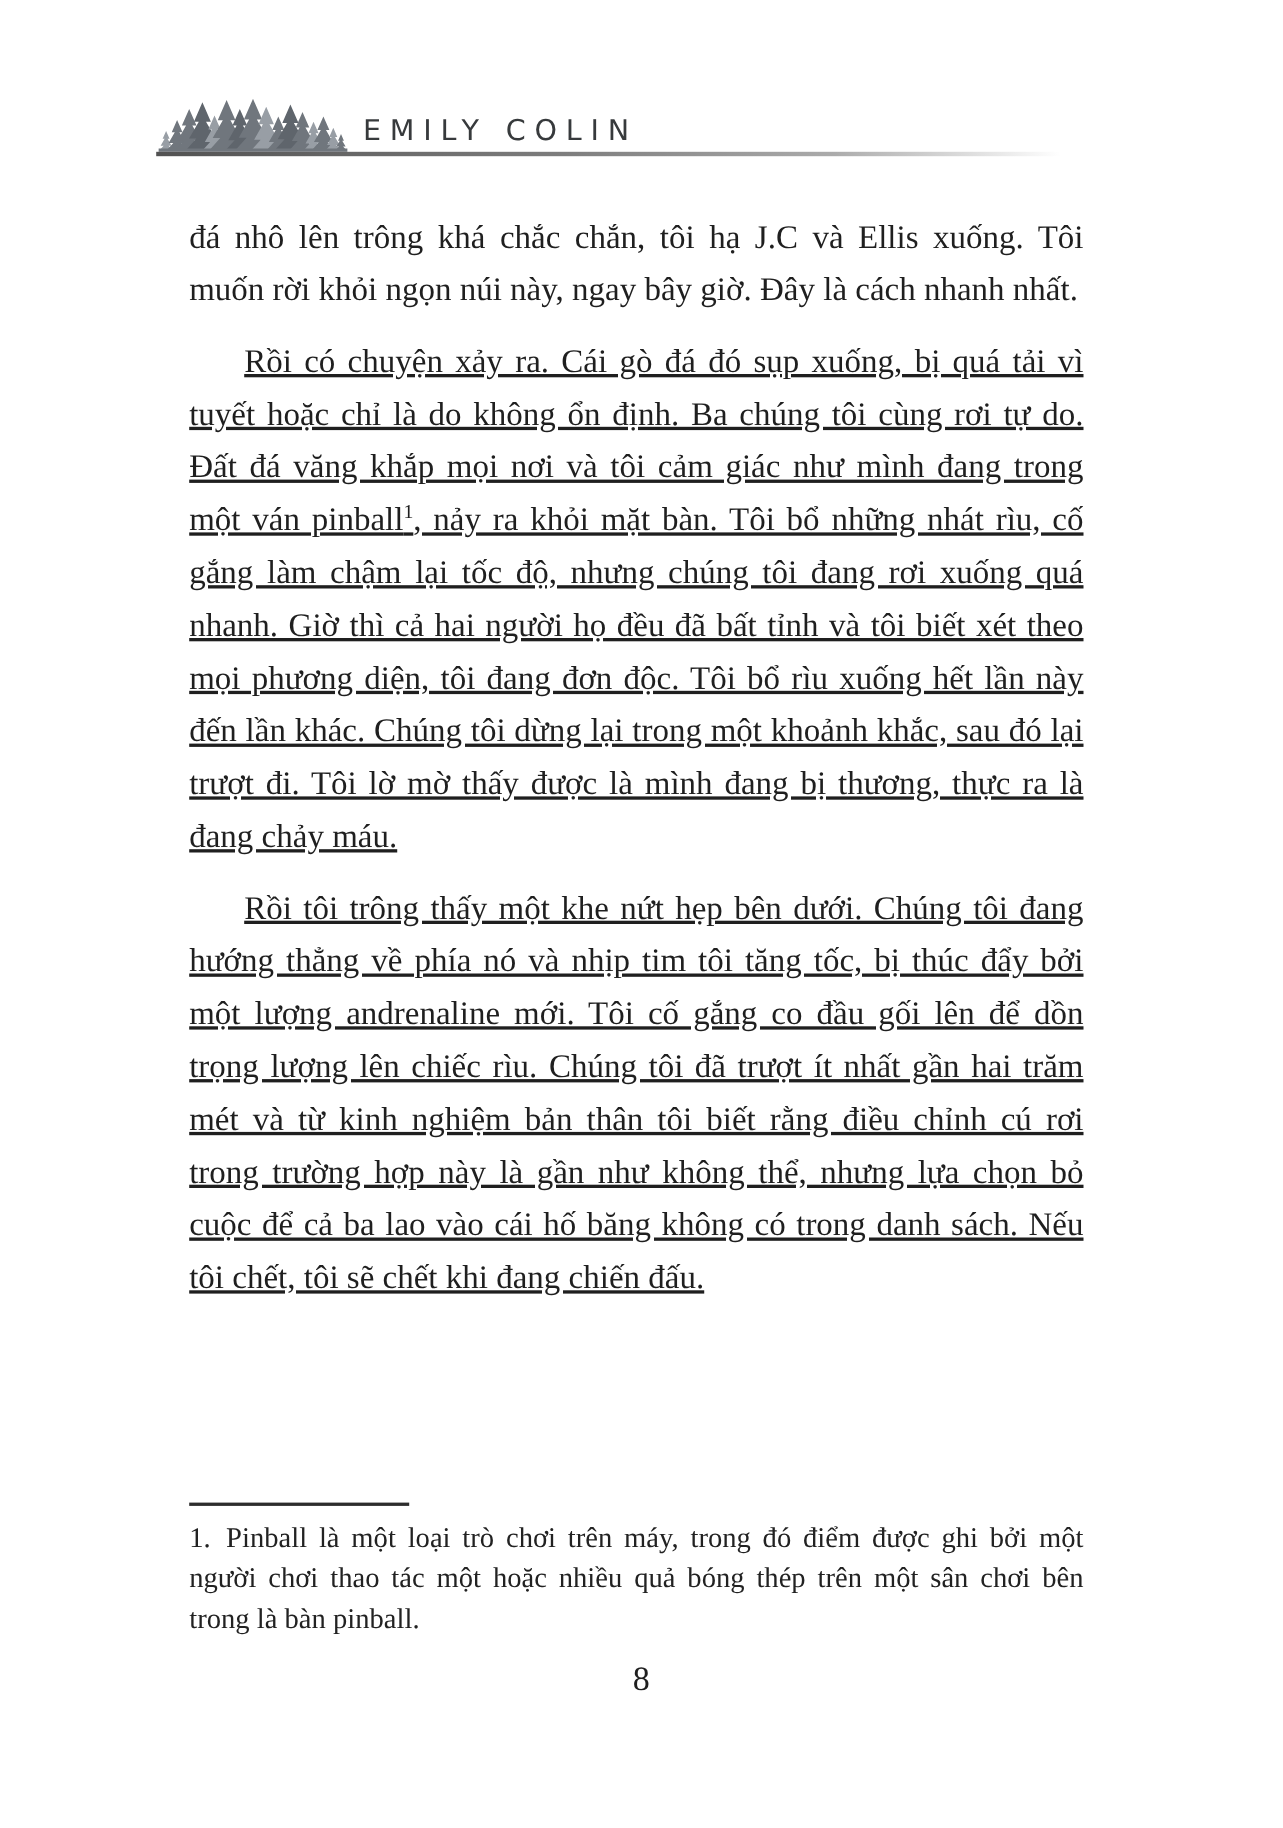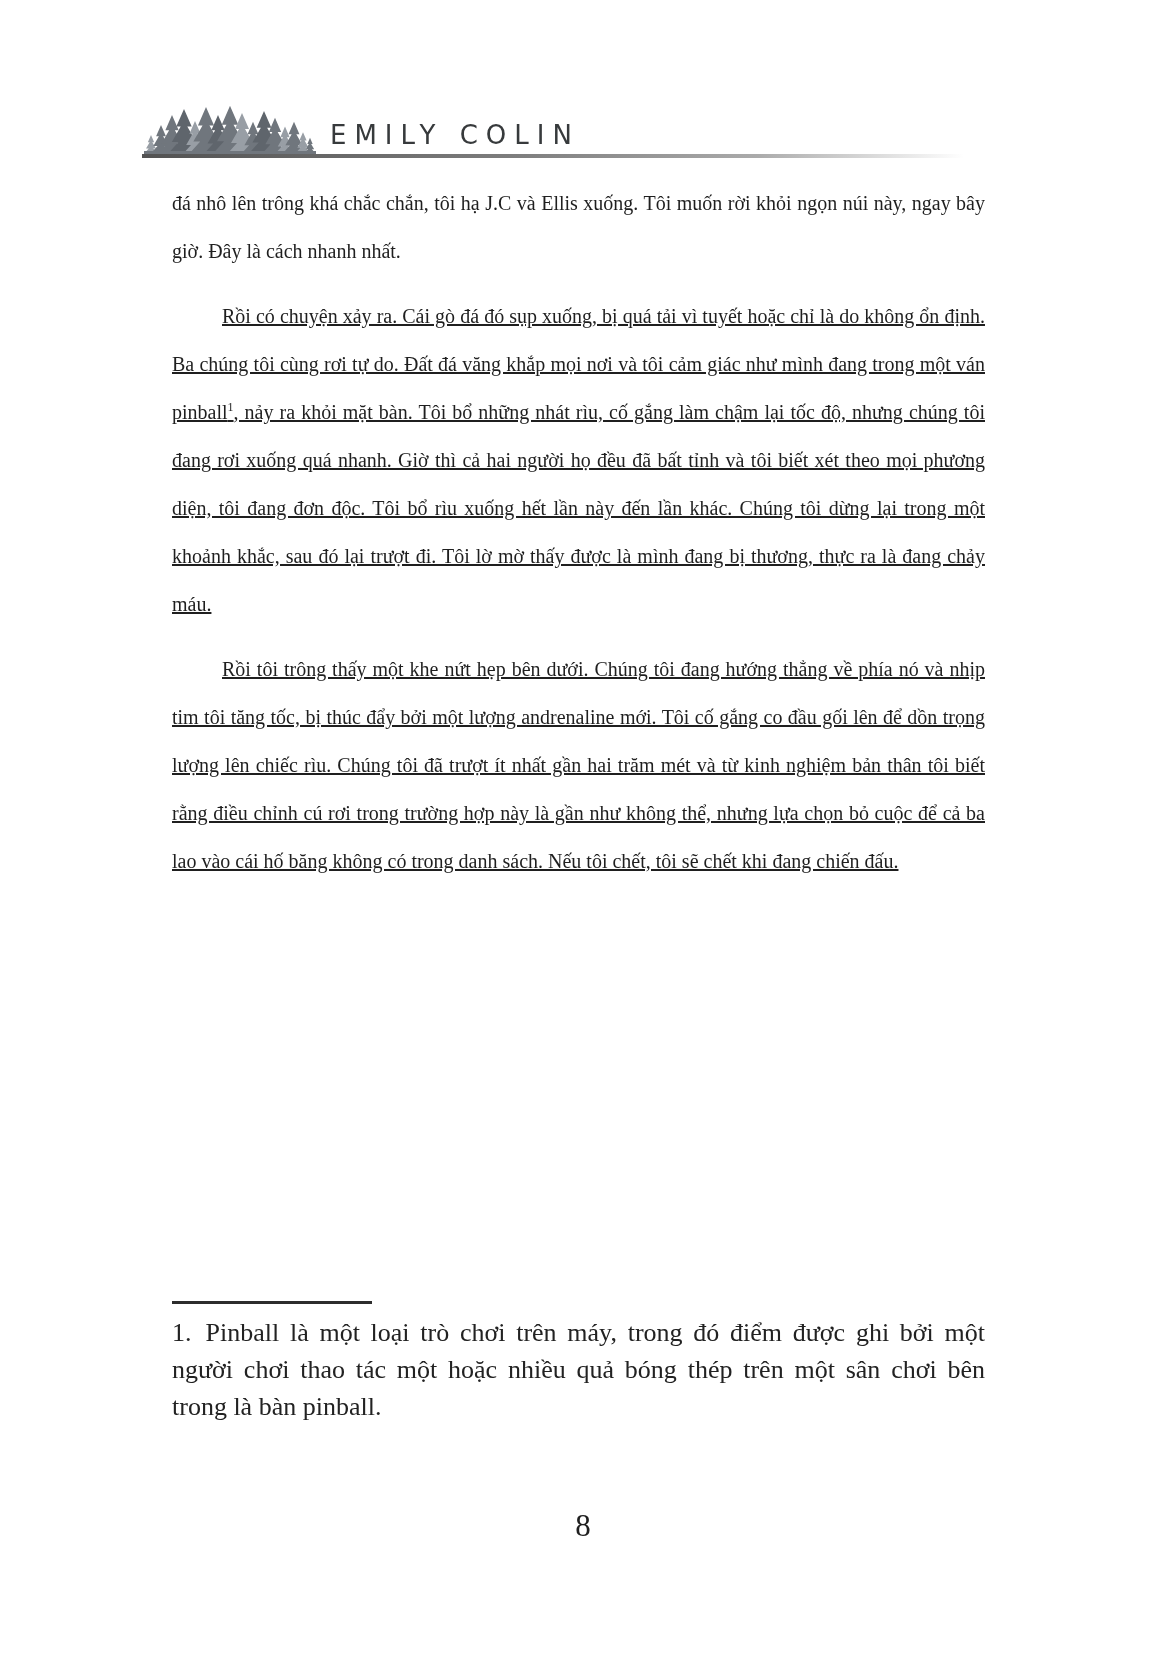--- a/index.html
+++ b/index.html
@@ -9,46 +9,46 @@
     width: 1166px;
     height: 1662px;
     margin: 0 auto;
     background: #ffffff;
     overflow: hidden;
     font-family: "Liberation Serif", "DejaVu Serif", serif;
     color: #1f1f1f;
   }
 
   
-  .header { position: absolute; left: 142px; top: 104px; width: 822px; height: 54px; }
+  .header { position: absolute; left: 142px; top: 88px; width: 822px; height: 54px; }
   .treeline { position: absolute; left: 2px; bottom: 2px; width: 172px; height: 50px; }
   .author {
     position: absolute; left: 188px; bottom: 8px;
     font-family: "DejaVu Sans", sans-serif;
     font-size: 26px; font-weight: 400;
     letter-spacing: 8px; color: #373a3c;
     white-space: nowrap;
   }
   .header-rule {
     position: absolute; left: 0; bottom: 0; width: 822px; height: 4px;
     background: linear-gradient(to right, #525252 0%, #7d7d7d 45%, #ababab 75%, rgba(200,200,200,0) 100%);
   }
 
   
   .content {
-    position: absolute; left: 172px; top: 179px; width: 813px;
-    font-size: 20px; line-height: 48px;
+    position: absolute; left: 172px; top: 192px; width: 813px;
+    font-size: 30px; line-height: 48px;
     text-align: justify;
   }
   .content p { margin-bottom: 17px; }
   .content p.indent { text-indent: 50px; text-decoration: underline; }
   .sup { vertical-align: super; font-size: 0.6em; line-height: 0; }
 
   
-  .footnote { position: absolute; left: 172px; top: 1301px; width: 813px; }
+  .footnote { position: absolute; left: 172px; top: 1366px; width: 813px; }
   .footnote-rule { width: 200px; height: 3px; background: #2d2d2d; margin-bottom: 10px; }
   .footnote-text {
     font-size: 26px; line-height: 37px; text-align: justify; color: #222;
   }
   .footnote-marker { display: inline-block; margin-right: 14px; }
 
   
   .page-number {
     position: absolute; left: 0; right: 0; top: 1508px;
     text-align: center; font-size: 31px; color: #1f1f1f;

